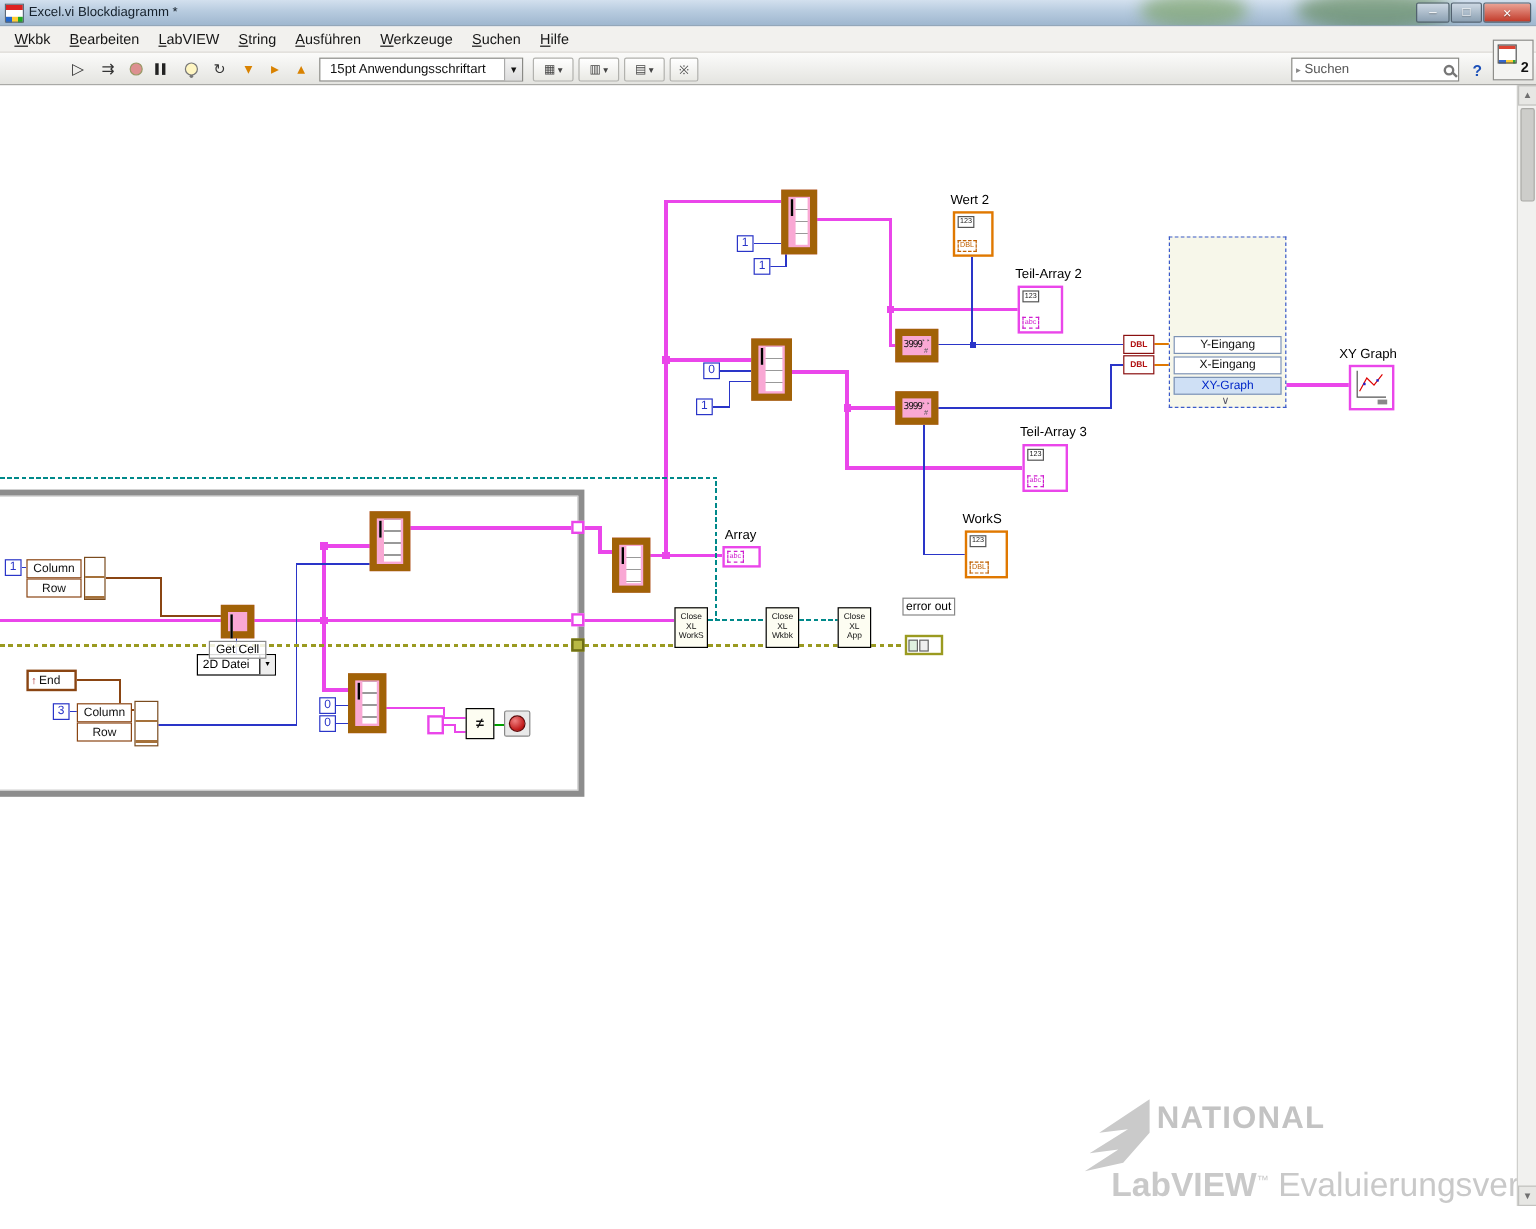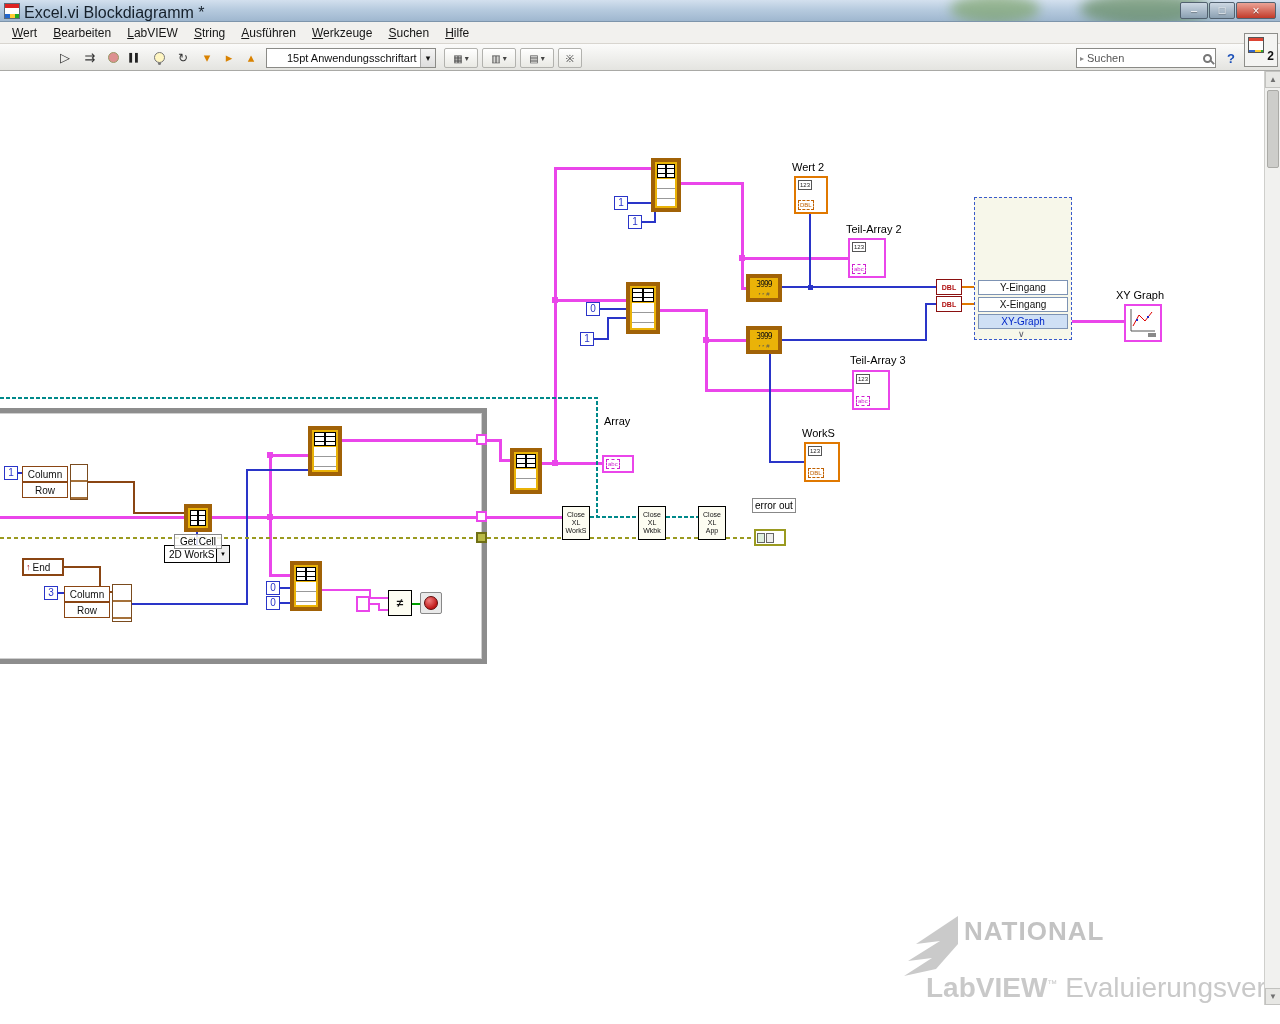--- a/index.html
+++ b/index.html
@@ -5,21 +5,21 @@
   *{margin:0;padding:0;box-sizing:border-box}
   html,body{width:1280px;height:1024px}
   body{font-family:"Liberation Sans",sans-serif;background:#fff;overflow:hidden}
   #screen{position:relative;width:1280px;height:1024px;background:#fff;overflow:hidden}
 
   
   .titlebar{position:absolute;left:0;top:0;width:1280px;height:22px;
     background:linear-gradient(180deg,#d3e0ee 0%,#b7cbdf 45%,#9fb7cf 100%);
     border-bottom:1px solid #7e95ab;z-index:20;overflow:hidden}
   .tb-blob{position:absolute;border-radius:50%;filter:blur(6px);opacity:.55}
-  .title-text{position:absolute;left:24px;top:4px;font-size:16px;color:#15202b;white-space:nowrap}
+  .title-text{position:absolute;left:24px;top:4px;font-size:11px;color:#15202b;white-space:nowrap}
   .appicon{position:absolute;left:4px;top:3px;width:16px;height:16px;background:#fff;border:1px solid #5a6a7a;
     background-image:linear-gradient(#d22 0 4px,transparent 4px),linear-gradient(90deg,#26c 0 5px,#fc3 5px 10px,#2a2 10px);
     background-size:100% 100%,100% 5px;background-position:0 0,0 10px;background-repeat:no-repeat}
   .winbtn{position:absolute;top:2px;height:17px;border:1px solid #52616f;border-radius:2px;display:flex;
     align-items:center;justify-content:center;font-size:11px;line-height:1;color:#fff;
     background:linear-gradient(#cdd8e3,#8ba0b2);text-shadow:0 1px 1px rgba(0,0,0,.4);z-index:21}
   .winbtn.close{background:linear-gradient(#eba396,#c23b2a);font-size:12px}
 
   .menubar{position:absolute;left:0;top:22px;width:1280px;height:22px;background:#f2f1ee;
     border-bottom:1px solid #d8d5cf;display:flex;align-items:center;padding-left:4px;z-index:20}
@@ -27,21 +27,21 @@
   .menu-item::first-letter{text-decoration:underline}
 
   .toolbar{position:absolute;left:0;top:44px;width:1280px;height:27px;
     background:linear-gradient(#fbfbfa,#e4e4e0);border-bottom:1px solid #a9a9a6;z-index:20}
   .tbtn{position:absolute;top:3px;width:22px;height:21px;display:flex;align-items:center;
     justify-content:center;font-size:13px;color:#333;border:1px solid transparent;border-radius:2px}
   .dropbtn{position:absolute;top:4px;height:20px;border:1px solid #b2b2ae;border-radius:2px;background:linear-gradient(#fff,#e9e9e4);
     display:flex;align-items:center;justify-content:center;gap:2px;font-size:10px;color:#444}
   .fontbox{position:absolute;left:266px;top:4px;width:170px;height:20px;border:1px solid #8a8a86;background:#fff;
     display:flex;align-items:center;font-size:11px;color:#111}
-  .fontbox .txt{padding-left:20px;flex:1;white-space:nowrap;overflow:hidden}
+  .fontbox .txt{padding-left:8px;flex:1;white-space:nowrap;overflow:hidden}
   .fontbox .arr{width:15px;height:100%;border-left:1px solid #aaa;display:flex;align-items:center;justify-content:center;
     font-size:9px;background:linear-gradient(#f4f4f4,#ddd)}
   .searchbox{position:absolute;left:1076px;top:4px;width:140px;height:20px;border:1px solid #8a8a86;background:#fff;
     display:flex;align-items:center;font-size:11px;color:#555}
   .mag{width:9px;height:9px;border:2px solid #777;border-radius:50%;position:relative;margin-right:3px}
   .mag::after{content:"";position:absolute;width:6px;height:2px;background:#777;transform:rotate(45deg);right:-5px;bottom:-2px}
   .helpbtn{position:absolute;left:1222px;top:4px;width:18px;height:20px;display:flex;align-items:center;justify-content:center;
     font-weight:bold;color:#1a4fb8;font-size:13px}
   .wincount{position:absolute;left:1244px;top:33px;width:34px;height:34px;background:#f4f4f2;border:1px solid #8e8e8a;z-index:21;
     display:flex;align-items:flex-start;padding:3px}
@@ -52,21 +52,21 @@
 
   
   .canvas{position:absolute;left:0;top:71px;width:1264px;height:934px;background:#fff;z-index:0}
   #wires{position:absolute;left:0;top:0;z-index:2;pointer-events:none}
 
   .frame{position:absolute;left:-8px;top:408px;width:495px;height:256px;border:5px solid #8d8d8d;
     box-shadow:inset 0 0 0 1px #cfcfcf;z-index:1}
   .tunnel{position:absolute;width:11px;height:11px;background:#fff;border:2px solid #ea46ea;z-index:4}
   .tunnel.err{background:#b9b945;border-color:#6f6f15}
 
-  .node{position:absolute;background:#eab308;border:4px solid #a16207;z-index:3;padding:1px;display:flex;flex-direction:column}
+  .node{position:absolute;background:#f9a8d4;border:6px solid #a16207;z-index:3;padding:1px;display:flex;flex-direction:row}
   .gicon{height:14px;margin:1px;border:1px solid #000;background-color:#fff;
     background-image:linear-gradient(to right,transparent 44%,#000 44% 56%,transparent 56%),
     linear-gradient(to bottom,transparent 28%,#000 28% 36%,transparent 36% 64%,#000 64% 72%,transparent 72%)}
   .nrows{flex:1;margin:0 1px 1px 1px;background:repeating-linear-gradient(to bottom,#fff 0 9px,#999 9px 10px)}
   .digits{font-family:"DejaVu Sans Mono",monospace;font-size:8px;text-align:center;letter-spacing:-1px;color:#111;line-height:11px}
   .submarks{font-size:6px;color:#555;text-align:center;line-height:8px}
 
   .const{position:absolute;background:#fff;border:1px solid #2a35c8;color:#2a35c8;font-size:10px;line-height:1;
     display:flex;align-items:center;justify-content:center;z-index:3}
   .strconst{position:absolute;background:#fff;border:2px solid #ea46ea;z-index:3}
@@ -144,21 +144,21 @@
     <div class="tb-blob" style="left:950px;top:-6px;width:90px;height:30px;background:#6f9a4e"></div>
     <div class="tb-blob" style="left:1080px;top:-8px;width:130px;height:34px;background:#4e7a3e"></div>
     <div class="appicon"></div>
     <div class="title-text">Excel.vi Blockdiagramm *</div>
     <div class="winbtn" style="left:1180px;width:28px">–</div>
     <div class="winbtn" style="left:1209px;width:26px">□</div>
     <div class="winbtn close" style="left:1236px;width:40px">×</div>
   </div>
 
   <div class="menubar">
-    <span class="menu-item">Wert</span>
+    <span class="menu-item">Wkbk</span>
     <span class="menu-item">Bearbeiten</span>
     <span class="menu-item">LabVIEW</span>
     <span class="menu-item">String</span>
     <span class="menu-item">Ausführen</span>
     <span class="menu-item">Werkzeuge</span>
     <span class="menu-item">Suchen</span>
     <span class="menu-item">Hilfe</span>
   </div>
 
   <div class="toolbar">
@@ -394,21 +394,21 @@
   <div class="cfield" style="left:22px;top:466px;width:46px;height:16px">Column</div>
   <div class="cfield" style="left:22px;top:482px;width:46px;height:16px">Row</div>
   <div class="bundle" style="left:70px;top:464px;width:18px;height:36px"></div>
 
   <div class="node" style="left:184px;top:504px;width:28px;height:28px">
     <div class="gicon" style="height:20px"></div>
   </div>
   <div class="lv-label boxed" style="left:174px;top:534px;width:48px;text-align:center">Get Cell</div>
 
   <div class="enum" style="left:164px;top:545px;width:66px;height:18px">
-    <span class="val">2D WorkS</span>
+    <span class="val">2D Datei</span>
     <span class="earr">▼</span>
   </div>
 
   <div class="endconst" style="left:22px;top:558px;width:42px;height:18px">
     <span class="eg">↑</span>
     <span>End</span>
   </div>
 
   <div class="const" style="left:44px;top:586px;width:14px;height:14px">3</div>
   <div class="cfield" style="left:64px;top:586px;width:46px;height:16px">Column</div>
@@ -425,21 +425,21 @@
   <div class="strconst" style="left:356px;top:596px;width:14px;height:16px"></div>
   <div class="neq" style="left:388px;top:590px;width:24px;height:26px">≠</div>
   <div class="led" style="left:420px;top:592px;width:22px;height:22px">
     <span class="bulbc"></span>
   </div>
 
   <div class="node" style="left:510px;top:448px;width:32px;height:46px">
     <div class="gicon"></div>
       <div class="nrows"></div>
   </div>
-  <div class="lv-label" style="left:604px;top:415px">Array</div>
+  <div class="lv-label" style="left:604px;top:440px">Array</div>
   <div class="term pink" style="left:602px;top:455px;width:32px;height:18px;flex-direction:row;align-items:center">
     <span class="ttag pink">abc</span>
   </div>
 
   <div class="closevi pre" style="left:562px;top:506px;width:28px;height:34px">Close
 XL
 WorkS</div>
   <div class="closevi pre" style="left:638px;top:506px;width:28px;height:34px">Close
 XL
 Wkbk</div>

